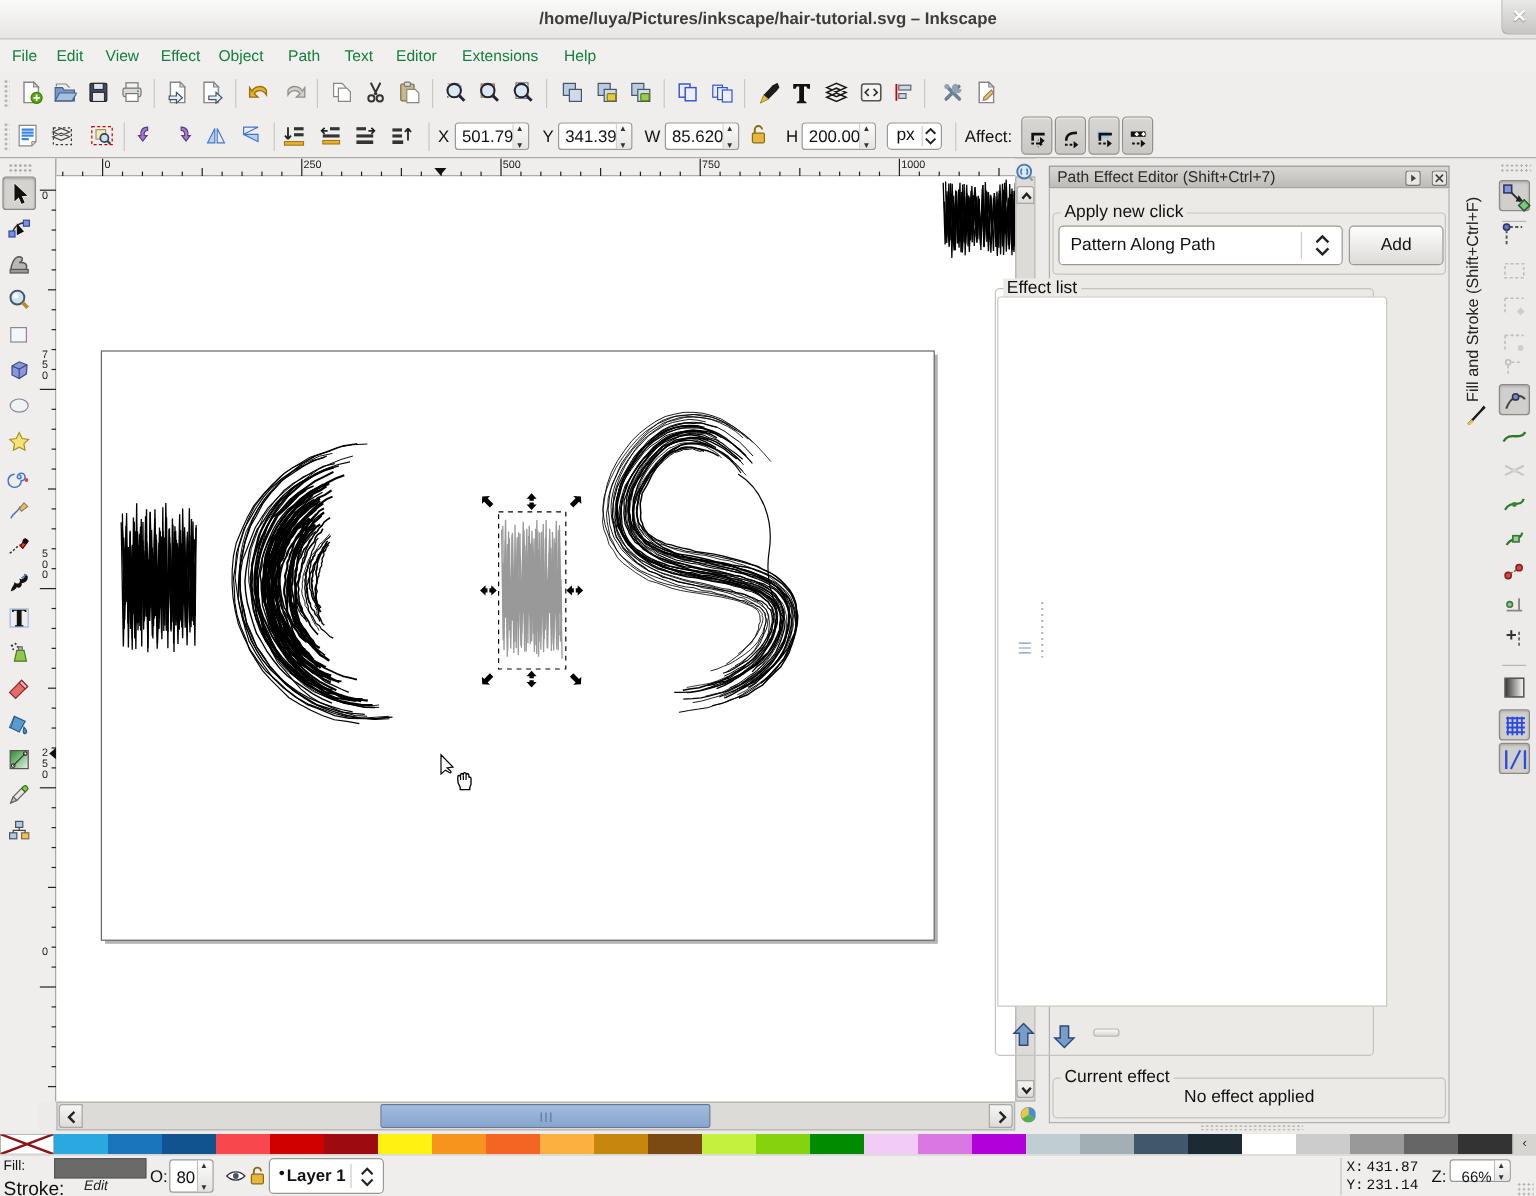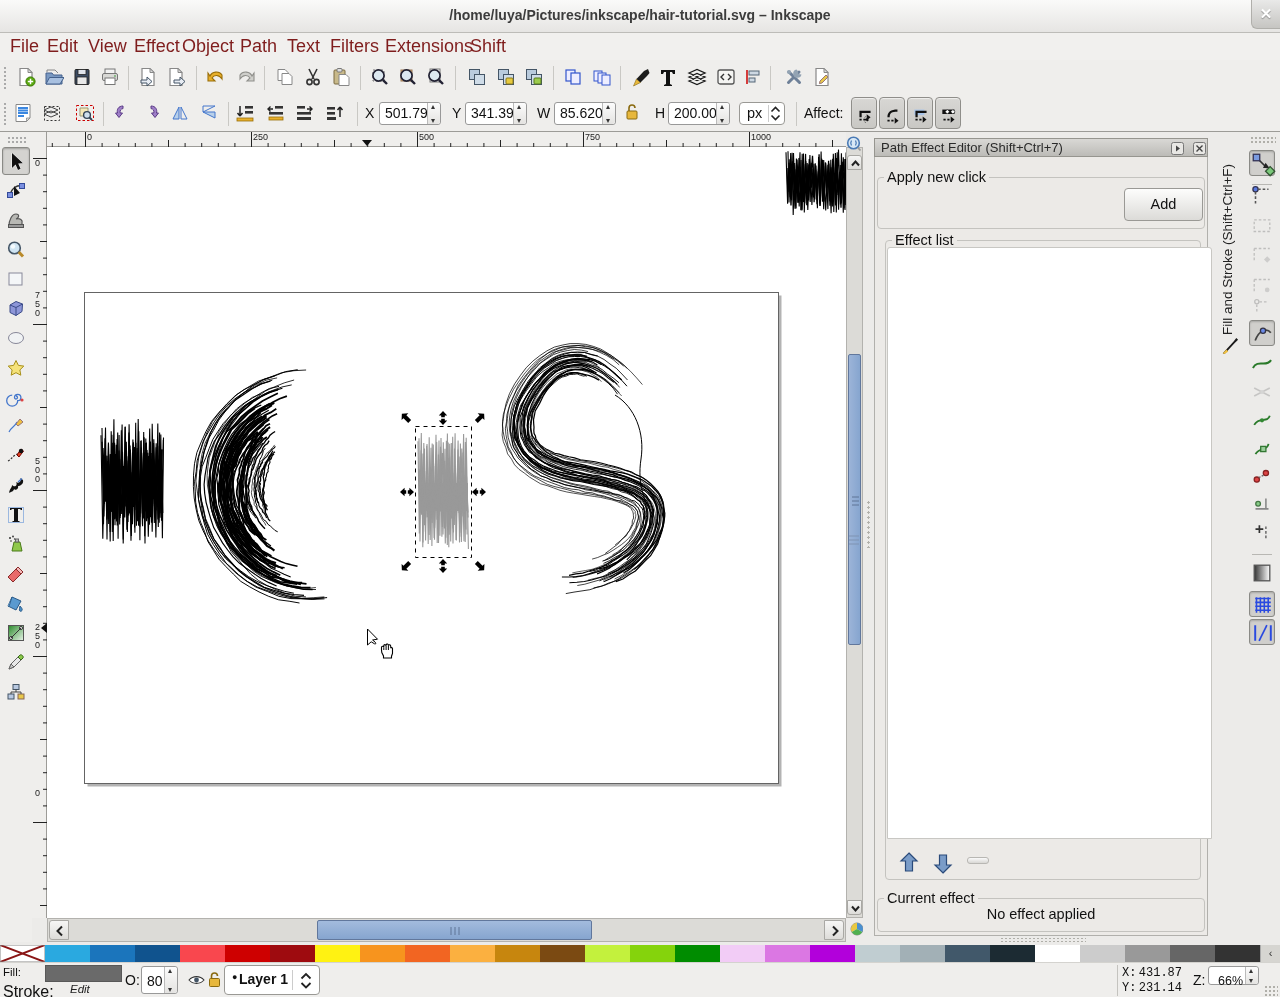--- a/index.html
+++ b/index.html
@@ -1,20 +1,20 @@
 <!DOCTYPE html>
 <html><head><meta charset="utf-8"><style>
 * { margin:0; padding:0; box-sizing:border-box; }
 body { width:1280px; height:997px; overflow:hidden; font-family:"Liberation Sans",sans-serif; background:#ecebe9; position:relative; }
 .abs { position:absolute; }
 .titlebar { left:0; top:0; width:1280px; height:33px; background:linear-gradient(#fafaf9,#e6e5e3); border-bottom:1px solid #bdbcb8; }
 .title { width:100%; text-align:center; font-size:14px; font-weight:bold; color:#3c3c3c; line-height:30px; }
 .closebtn { left:1251px; top:0px; width:29px; height:29px; background:linear-gradient(#e9e9e8,#c6c5c2); border:1px solid #b0afab; border-top:none; border-right:none; border-radius:0 0 0 6px; color:#fff; text-align:center; font-size:15px; line-height:27px; font-weight:bold; text-shadow:0 1px 1px #888;}
 .menubar { left:0; top:33px; width:1280px; height:27px; background:#f1f0ee; }
-.menu { position:absolute; top:0; height:27px; line-height:27px; font-size:18px; color:#7f1d1d; }
+.menu { position:absolute; top:0; height:27px; line-height:27px; font-size:13px; color:#15803d; }
 .toolbar1 { left:0; top:60px; width:1280px; height:36px; background:#efeeec; }
 .toolbar2 { left:0; top:96px; width:1280px; height:36px; background:#efeeec; border-bottom:1px solid #9c9b97; }
 .grip { position:absolute; left:3px; top:6px; width:5px; height:24px;
   background-image:radial-gradient(circle,#aaa 1px,transparent 1.2px); background-size:4px 4px; }
 .tsep { position:absolute; top:6px; width:1px; height:24px; background:#c9c8c4; }
 .spin { position:absolute; height:23px; background:#fff; border:1px solid #999; border-radius:3px; font-size:14px; color:#111; }
 .spin .v { position:absolute; left:5px; top:2px; white-space:nowrap; overflow:hidden; }
 .spin .btns { position:absolute; right:0; top:0; bottom:0; width:13px; border-left:1px solid #bbb; background:linear-gradient(#fcfcfc,#e4e3e1); border-radius:0 3px 3px 0; }
 .spin .btns:before { content:"\25B4"; position:absolute; top:-1px; left:3px; font-size:8px; color:#333; }
 .spin .btns:after { content:"\25BE"; position:absolute; bottom:-1px; left:3px; font-size:8px; color:#333; }
@@ -49,23 +49,23 @@
 <div class="abs closebtn">✕</div>
 
 <div class="abs menubar">
 <span class="menu" style="left:10px">File</span>
 <span class="menu" style="left:47px">Edit</span>
 <span class="menu" style="left:88px">View</span>
 <span class="menu" style="left:134px">Effect</span>
 <span class="menu" style="left:182px">Object</span>
 <span class="menu" style="left:240px">Path</span>
 <span class="menu" style="left:287px">Text</span>
-<span class="menu" style="left:330px">Filters</span>
+<span class="menu" style="left:330px">Editor</span>
 <span class="menu" style="left:385px">Extensions</span>
-<span class="menu" style="left:470px">Shift</span>
+<span class="menu" style="left:470px">Help</span>
 </div>
 
 <div class="abs toolbar1">
     <div class="grip"></div>
 <svg style="position:absolute;left:16px;top:7px" width="20" height="20" viewBox="0 0 20 20">
       <path d="M4 1.5 h8 l4 4 v13 h-12 Z" fill="#fff" stroke="#888" stroke-width="1.2"></path>
       <path d="M12 1.5 l4 4 h-4 Z" fill="#ddd" stroke="#888" stroke-width="1"></path>
       <circle cx="14.5" cy="14.5" r="4.6" fill="#59a80f" stroke="#3d7a06"></circle>
       <path d="M14.5 11.8v5.4 M11.8 14.5h5.4" stroke="#fff" stroke-width="1.5"></path>
     </svg>
@@ -761,23 +761,30 @@
       <path d="M5 3.5 L9 6.5 L5 9.5 Z" fill="#444"></path>
     </svg>
   <svg style="position:absolute;left:318px;top:3px" width="13" height="13">
       <rect x=".5" y=".5" width="12" height="12" rx="2" fill="#e8e7e4" stroke="#777"></rect>
       <path d="M3.5 3.5 L9.5 9.5 M9.5 3.5 L3.5 9.5" stroke="#444" stroke-width="1.4"></path>
     </svg>
 </div>
 <div class="pframe"></div>
 <div class="gbox" style="left:877px;top:177px;width:328px;height:52px">
   <span class="gbl">Apply new click</span>
+  <div class="combo" style="left:4px;top:10px;width:237px;height:33px">
+    <span style="position:absolute;left:9px;top:7px">Pattern Along Path</span>
+    <span style="position:absolute;right:33px;top:4px;bottom:4px;width:1px;background:#ccc"></span>
+    <svg style="position:absolute;right:8px;top:6px" width="16" height="20">
+        <path d="M3 7 L8 2 L13 7 M3 12 L8 17 L13 12" fill="none" stroke="#222" stroke-width="2"></path>
+      </svg>
+  </div>
   <div class="btn" style="left:246px;top:10px;width:79px;height:33px;line-height:31px">Add</div>
 </div>
-<div class="gbox" style="left:885px;top:240px;width:316px;height:640px">
+<div class="gbox" style="left:829px;top:240px;width:316px;height:640px">
   <span class="gbl">Effect list</span>
   <div style="position:absolute;left:1px;top:6px;width:325px;height:592px;background:#fff;border:1px solid #c8c7c3;border-radius:3px 3px 0 0"></div>
   <div style="position:absolute;left:1px;top:598px;width:325px;height:40px">
     <svg style="position:absolute;left:12px;top:13px" width="20" height="22">
         <path d="M10 1 L18 9 L13.5 9 L13.5 19 L6.5 19 L6.5 9 L2 9 Z" fill="#7a9cc8" stroke="#2a4a7a" stroke-width="1.2"></path>
       </svg>
     <svg style="position:absolute;left:46px;top:13px" width="20" height="22">
         <path d="M10 21 L18 13 L13.5 13 L13.5 3 L6.5 3 L6.5 13 L2 13 Z" fill="#7a9cc8" stroke="#2a4a7a" stroke-width="1.2"></path>
       </svg>
     <div style="position:absolute;left:80px;top:18px;width:22px;height:7px;background:linear-gradient(#fafafa,#d8d7d4);border:1px solid #b8b7b3;border-radius:3px"></div>

